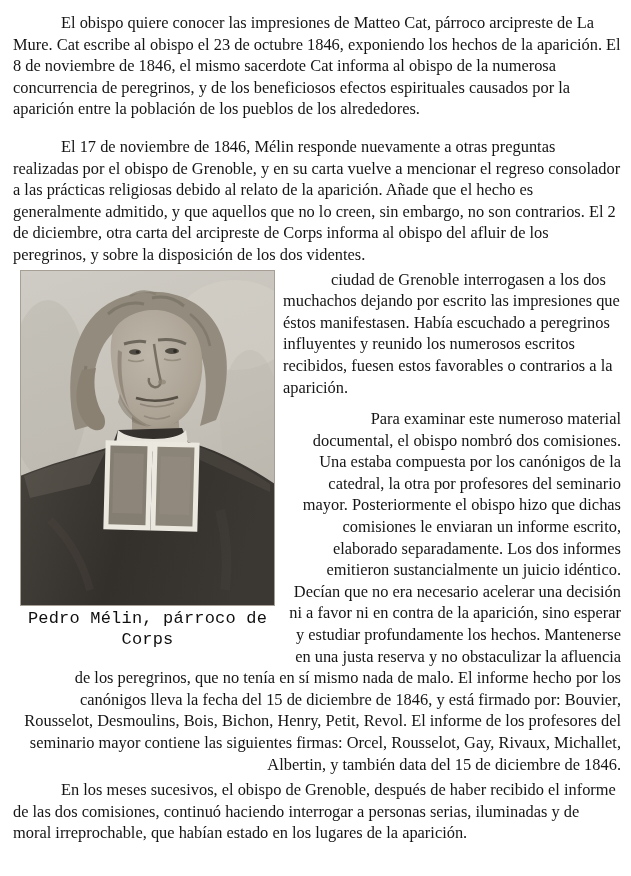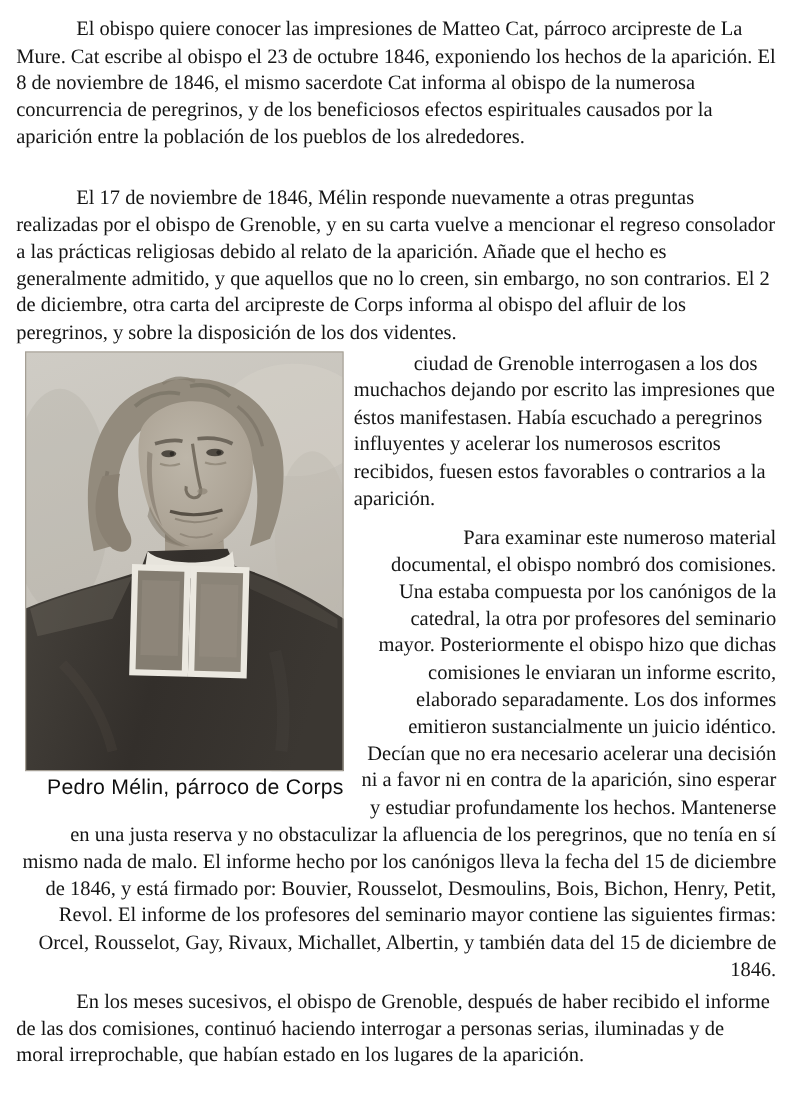--- a/index.html
+++ b/index.html
@@ -12,37 +12,37 @@
     box-sizing: border-box;
     width: 631px; height: 876px;
     padding: 12px 10px 0 13px;
     font-family: "Liberation Serif", "DejaVu Serif", serif;
     font-size: 16.4px;
     line-height: 21.6px;
     color: #151515;
     text-align: left;
   }
   .para { margin: 0; text-indent: 48px; }
-  .para-2 { margin-top: 27px; }
+  .para-2 { margin-top: 16px; }
   .para-3 { margin-top: 3px; }
   .para-4 { margin-top: 10px; text-align: right; }
   .para-5 { margin-top: 4px; }
 
   .figure {
     float: left;
     width: 255px;
     margin: 1px 8px 8px 7px;
     text-indent: 0;
   }
   .figure svg { display: block; width: 255px; height: 336px; }
   .figcaption {
     display: block;
-    text-align: right;
+    text-align: center;
     margin-top: 2px;
-    font-family: Liberation Sans, sans-serif;
+    font-family: Liberation Mono, monospace;
     font-size: 17px;
     line-height: 21px;
     letter-spacing: 0.2px;
     color: #0f0f0f;
   }
 </style>
 </head>
 <body>
 
 <div class="page">
@@ -118,19 +118,19 @@
         <g transform="rotate(1.5 132 215)">
           <rect x="87" y="174" width="42" height="84" fill="#847d71" stroke="#ebe8e0" stroke-width="5"></rect>
           <rect x="134" y="174" width="42" height="84" fill="#8b8478" stroke="#ebe8e0" stroke-width="5"></rect>
           <rect x="93" y="184" width="30" height="60" fill="#968e81" opacity="0.5"></rect>
           <rect x="140" y="186" width="30" height="58" fill="#9a9285" opacity="0.4"></rect>
         </g>
 
         <rect x="0.5" y="0.5" width="254" height="335" fill="none" stroke="#a59f95" stroke-width="1"></rect>
       </svg>
         <span class="figcaption">Pedro Mélin, párroco de Corps</span>
-      </span><span>ciudad de Grenoble interrogasen a los dos muchachos dejando por escrito las impresiones que éstos manifestasen. Había escuchado a peregrinos influyentes y acelerar los numerosos escritos recibidos, fuesen estos favorables o contrarios a la aparición.</span></p>
+      </span><span>ciudad de Grenoble interrogasen a los dos muchachos dejando por escrito las impresiones que éstos manifestasen. Había escuchado a peregrinos influyentes y reunido los numerosos escritos recibidos, fuesen estos favorables o contrarios a la aparición.</span></p>
 
   <p class="para para-4">Para examinar este numeroso material documental, el obispo nombró dos comisiones. Una estaba compuesta por los canónigos de la catedral, la otra por profesores del seminario mayor. Posteriormente el obispo hizo que dichas comisiones le enviaran un informe escrito, elaborado separadamente. Los dos informes emitieron sustancialmente un juicio idéntico. Decían que no era necesario acelerar una decisión ni a favor ni en contra de la aparición, sino esperar y estudiar profundamente los hechos. Mantenerse en una justa reserva y no obstaculizar la afluencia de los peregrinos, que no tenía en sí mismo nada de malo. El informe hecho por los canónigos lleva la fecha del 15 de diciembre de 1846, y está firmado por: Bouvier, Rousselot, Desmoulins, Bois, Bichon, Henry, Petit, Revol. El informe de los profesores del seminario mayor contiene las siguientes firmas: Orcel, Rousselot, Gay, Rivaux, Michallet, Albertin, y también data del 15 de diciembre de 1846.</p>
 
   <p class="para para-5">En los meses sucesivos, el obispo de Grenoble, después de haber recibido el informe de las dos comisiones, continuó haciendo interrogar a personas serias, iluminadas y de moral irreprochable, que habían estado en los lugares de la aparición.</p>
 
 </div>
 
 </body></html>

